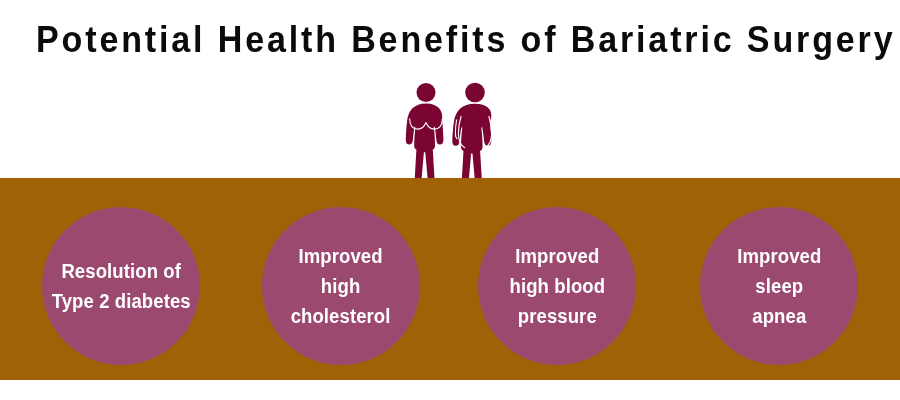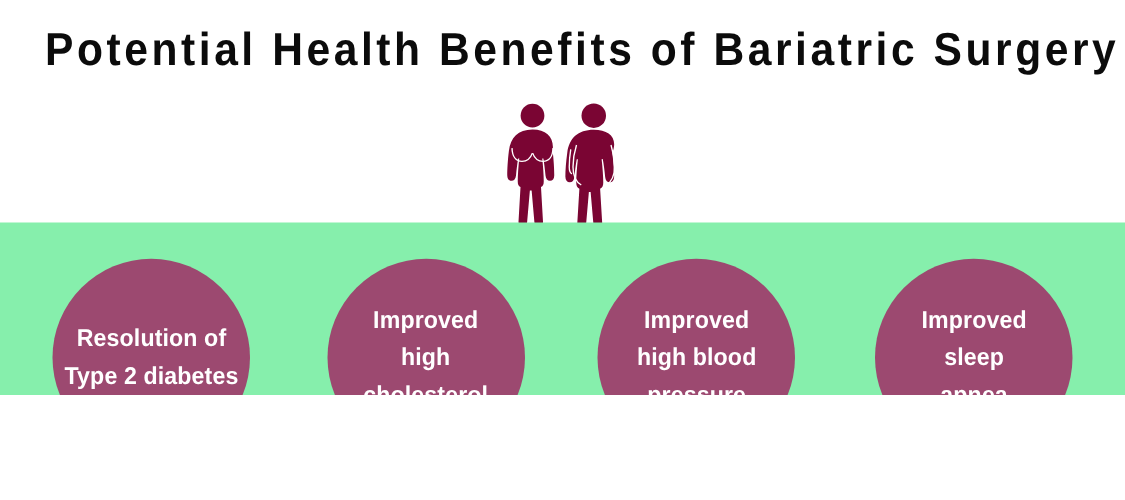--- a/index.html
+++ b/index.html
@@ -3,21 +3,21 @@
 <meta charset="utf-8">
 <style>
   html, body {
     margin: 0;
     padding: 0;
     background: #ffffff;
   }
   #infographic {
     position: relative;
     width: 900px;
-    height: 316px;
+    height: 380px;
     background: #ffffff;
     overflow: hidden;
     font-family: "Liberation Sans", sans-serif;
   }
   
   #title {
     position: absolute;
     left: 0;
     top: 18px;
     width: 900px;
@@ -40,21 +40,21 @@
     width: 120px;
     height: 100px;
   }
   
   #benefits-band {
     position: absolute;
     left: 0;
     top: 178px;
     width: 900px;
     height: 222px;
-    background: #86efac;
+    background: #a16207;
   }
   .benefit-circle {
     position: absolute;
     width: 158px;
     height: 158px;
     border-radius: 50%;
     background: #9C4970;
     display: flex;
     align-items: center;
     justify-content: center;

